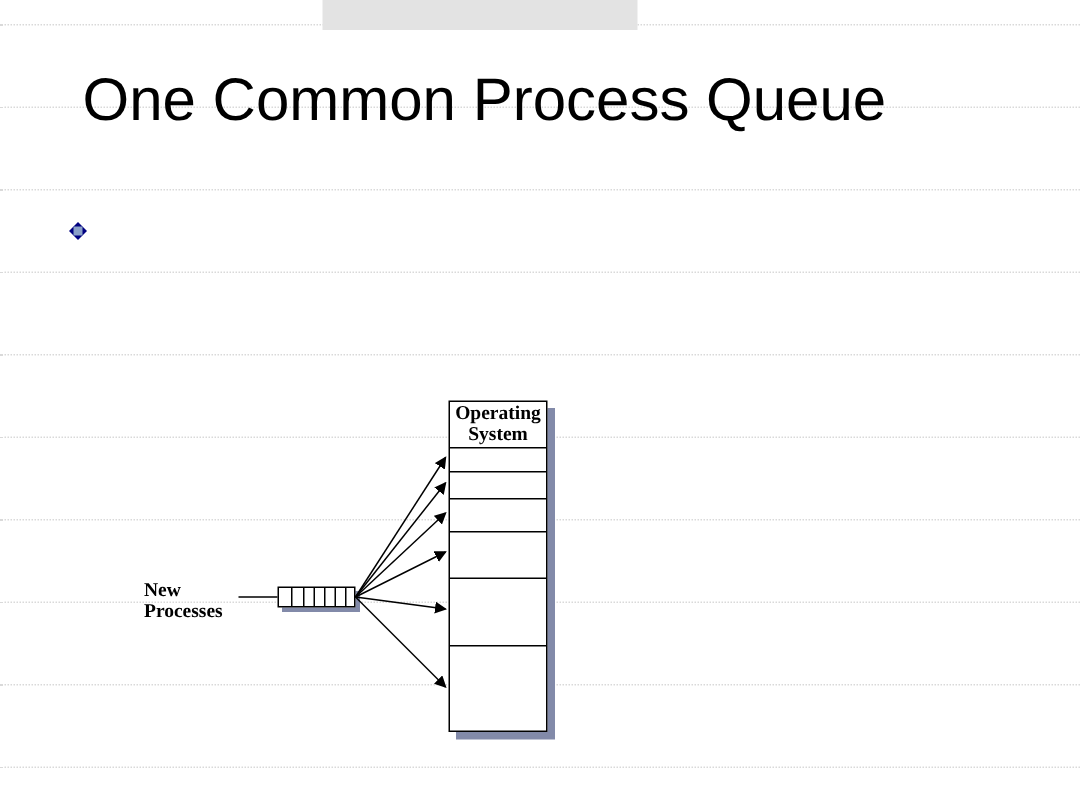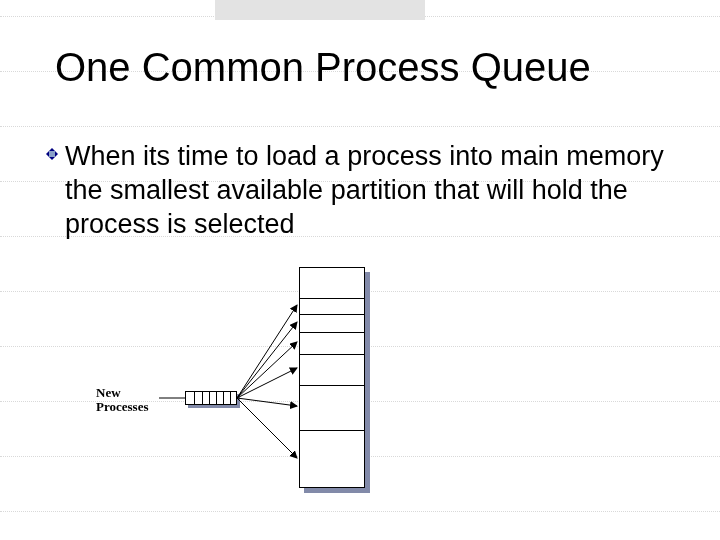--- a/index.html
+++ b/index.html
@@ -161,21 +161,20 @@
 
   <div class="title">One Common Process Queue</div>
 
   <div class="bullet">
     <svg width="12" height="12" viewBox="0 0 12 12">
       <polygon points="6,0 12,6 6,12 0,6" fill="#000080"></polygon>
       <polygon points="3,3 9,3 9,9 3,9" fill="#8aa0c8"></polygon>
     </svg>
   </div>
 
-  <div class="bodytext">When its time to load a process into main memory the smallest available partition that will hold the process is selected</div>
 
   <div class="diagram">
 
     <div class="label-np">New<br>Processes</div>
 
     <div class="queue-shadow" style="left:188px; top:394px; width:52px; height:14px;"></div>
     <div class="queue-box" style="left:185px; top:391px; width:52px; height:14px;">
       <div class="queue-cell" style="left:8px"></div>
       <div class="queue-cell" style="left:16px"></div>
       <div class="queue-cell" style="left:23px"></div>
@@ -191,20 +190,21 @@
     <div class="memtable-shadow" style="left:304px; top:272px; width:66px; height:221px;"></div>
     <div class="memtable" style="left:299px; top:267px; width:66px; height:221px;">
 
       <div class="memrow" style="top:30px"></div>
       <div class="memrow" style="top:46px"></div>
       <div class="memrow" style="top:64px"></div>
       <div class="memrow" style="top:86px"></div>
       <div class="memrow" style="top:117px"></div>
       <div class="memrow" style="top:162px"></div>
     </div>
+    <div class="os-label" style="left:300px; top:268px; width:64px;">Operating<br>System</div>
 
     <svg class="arrows">
       <defs>
         <marker id="ah" markerWidth="8" markerHeight="8" refX="7" refY="4" orient="auto">
           <polygon points="0,0 8,4 0,8" fill="#000"></polygon>
         </marker>
       </defs>
 
       <line x1="237" y1="398" x2="297" y2="305" stroke="#000" stroke-width="1" marker-end="url(#ah)"></line>
       <line x1="237" y1="398" x2="297" y2="322" stroke="#000" stroke-width="1" marker-end="url(#ah)"></line>

